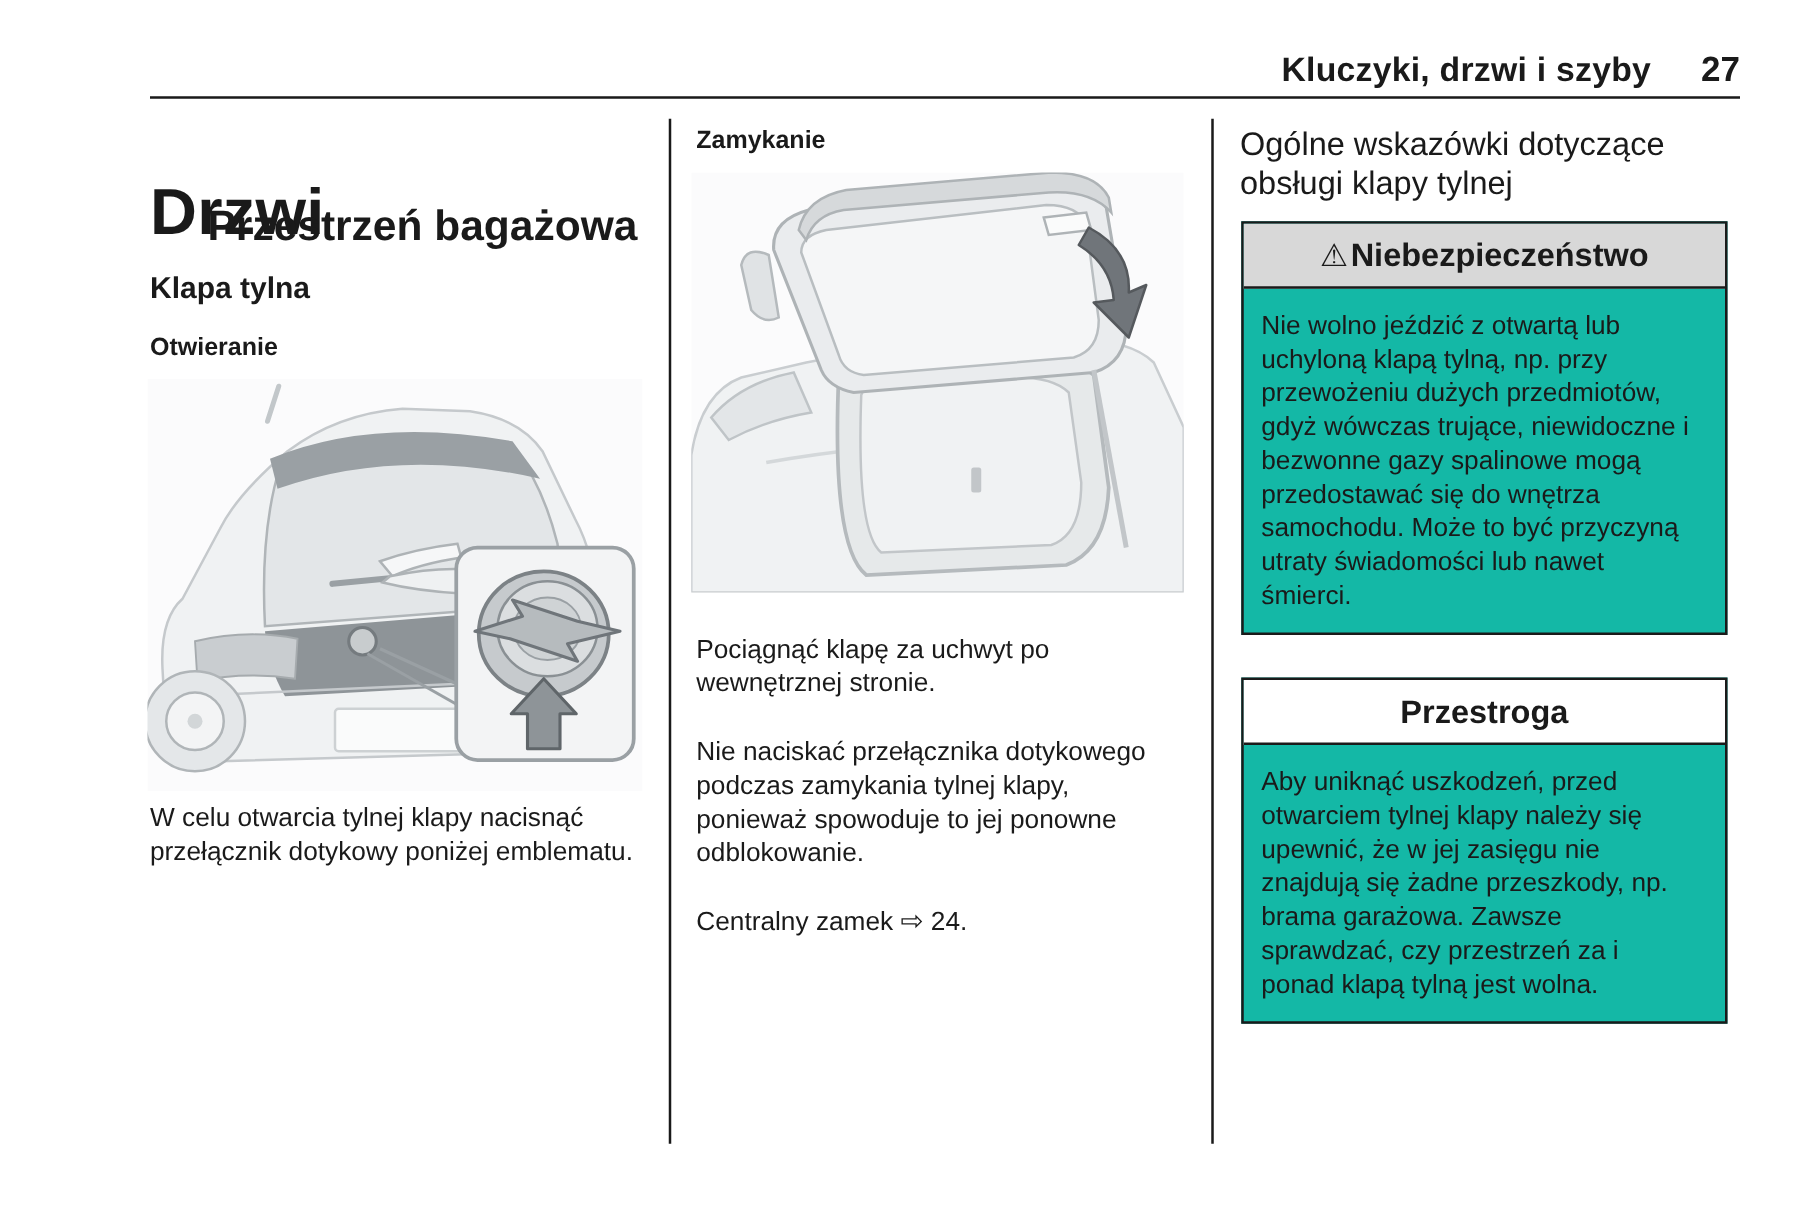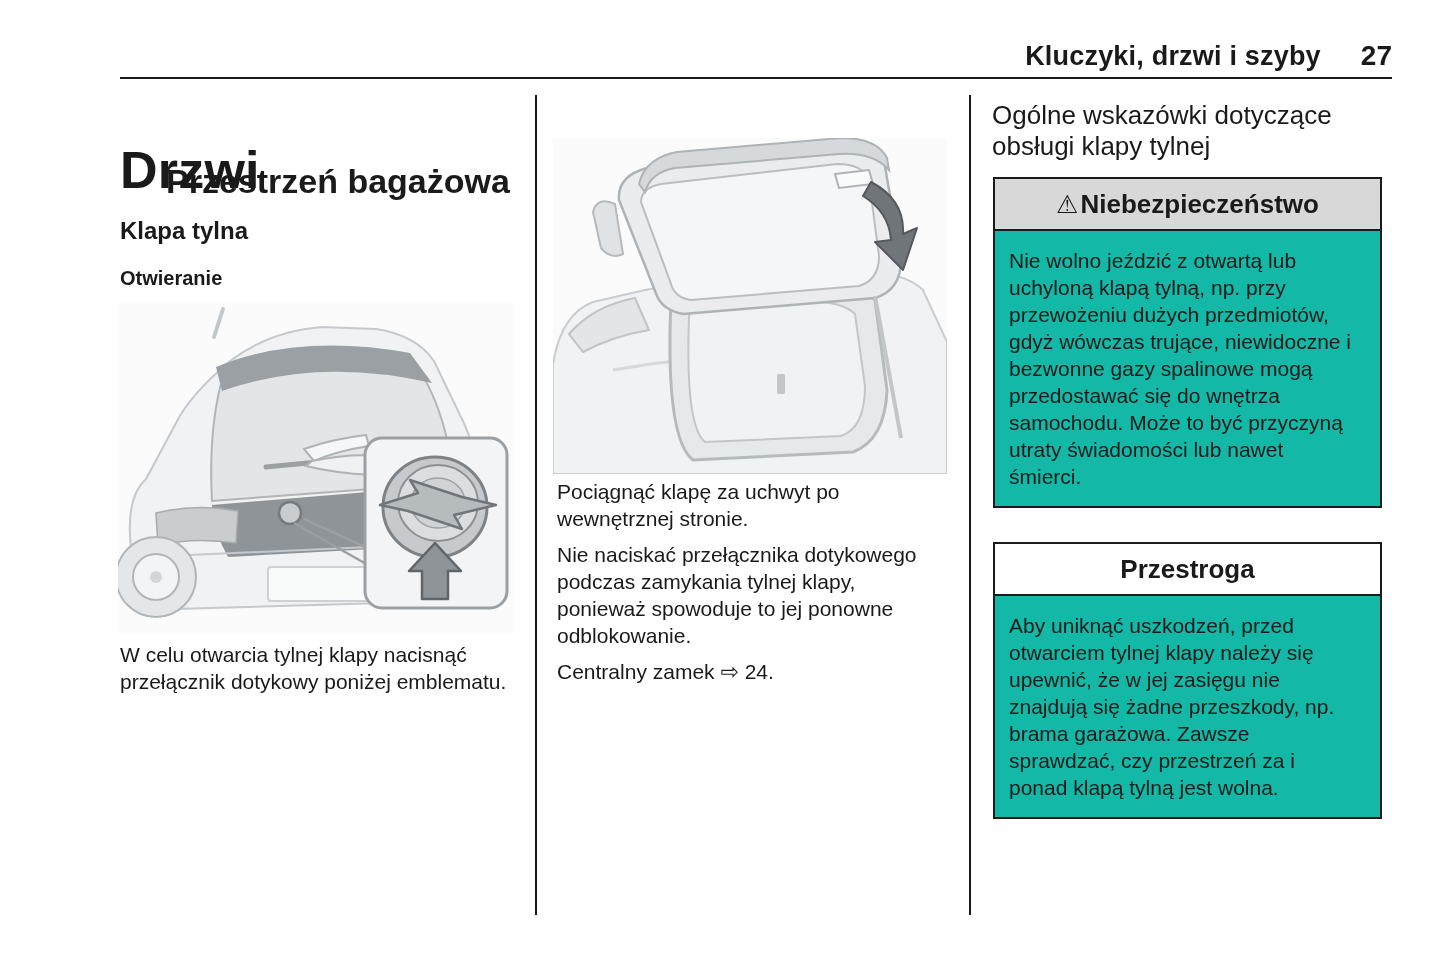--- a/index.html
+++ b/index.html
@@ -40,21 +40,21 @@
   .c1-section   { position: absolute; left: 120px; top: 162px; width: 400px; }
   .c1-sub       { position: absolute; left: 120px; top: 217px; width: 400px; }
   .c1-minor     { position: absolute; left: 120px; top: 267px; width: 400px; }
   .c1-figure    { position: absolute; left: 118px; top: 303px; width: 396px; height: 330px; }
   .c1-para      { position: absolute; left: 120px; top: 641px; width: 398px; }
 
   
   .c2-minor     { position: absolute; left: 557px; top: 101px; width: 390px; }
   .c2-figure    { position: absolute; left: 553px; top: 138px; width: 394px; height: 336px; }
   .c2-textblock { position: absolute; left: 557px; top: 478px; width: 386px; }
-  .c2-textblock p { margin-bottom: 9px; }
+  .c2-textblock p { margin-bottom: 9px; margin-top: 28px; }
   .xref { white-space: nowrap; }
   .xref .arrow { font-family: "DejaVu Sans", sans-serif; font-size: 22px; }
 
   
   .c3-heading  { position: absolute; left: 992px; top: 100px; width: 400px;
                  font-size: 26px; font-weight: normal; line-height: 31px; }
   .warn-box {
     position: absolute; left: 993px; width: 389px;
     border: 2px solid #1a1a1a; background: #14b8a6;
   }
@@ -133,20 +133,21 @@
       <ellipse cx="320" cy="200" rx="27" ry="25" fill="#cfd3d5" stroke="#9aa0a4" stroke-width="1.5"></ellipse>
 
       <path d="M262 202 L300 190 L292 177 L344 194 L378 202 L336 212 L344 226 L290 208 Z" fill="#b6bbbe" stroke="#6f757a" stroke-width="2.5" stroke-linejoin="round"></path>
 
       <path d="M317 240 L343 268 L330 268 L330 296 L304 296 L304 268 L291 268 Z" fill="#8e9498" stroke="#5f6569" stroke-width="2.5" stroke-linejoin="round"></path>
     </svg>
   </figure>
 
   <p class="body-text c1-para">W celu otwarcia tylnej klapy nacisnąć przełącznik dotykowy poniżej emblematu.</p>
 
+  <h4 class="h-minor c2-minor">Zamykanie</h4>
 
   <figure class="c2-figure">
     <svg viewBox="0 0 394 336">
       <rect x="0" y="0" width="394" height="336" fill="#fbfbfc"></rect>
 
       <path d="M0 336 L0 226 Q8 176 40 164 L92 152 Q142 142 202 140 L302 132 Q352 134 370 152 L394 204 L394 336 Z" fill="#f0f2f3" stroke="#c9cdd0" stroke-width="2"></path>
 
       <path d="M16 196 Q40 168 82 160 L96 192 Q60 198 30 214 Z" fill="#e3e6e8" stroke="#bfc4c7" stroke-width="2"></path>
 
       <path d="M60 232 Q140 218 230 214" stroke="#d4d8da" stroke-width="3" fill="none"></path>

